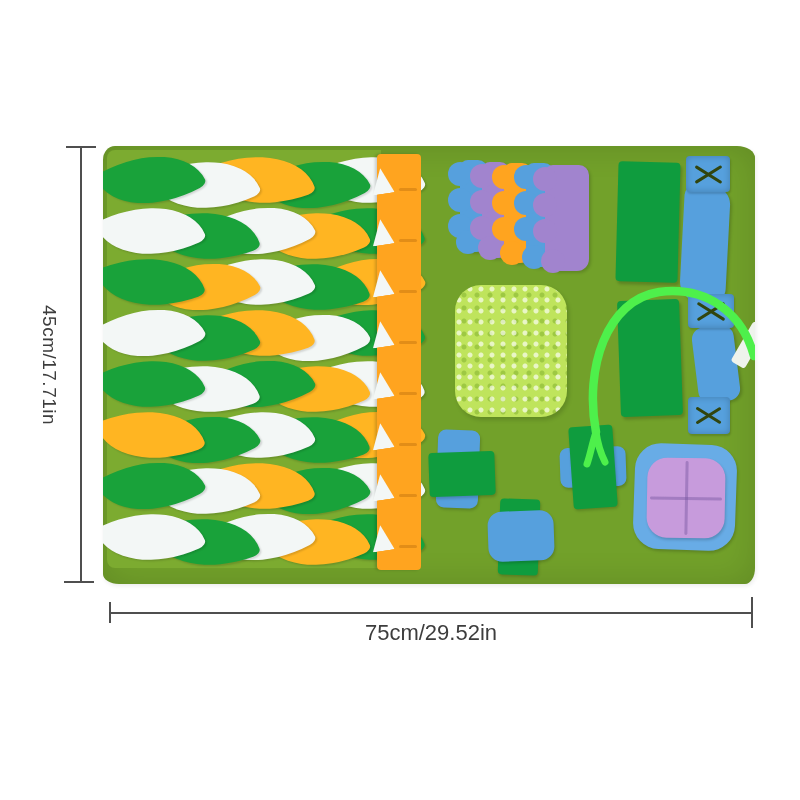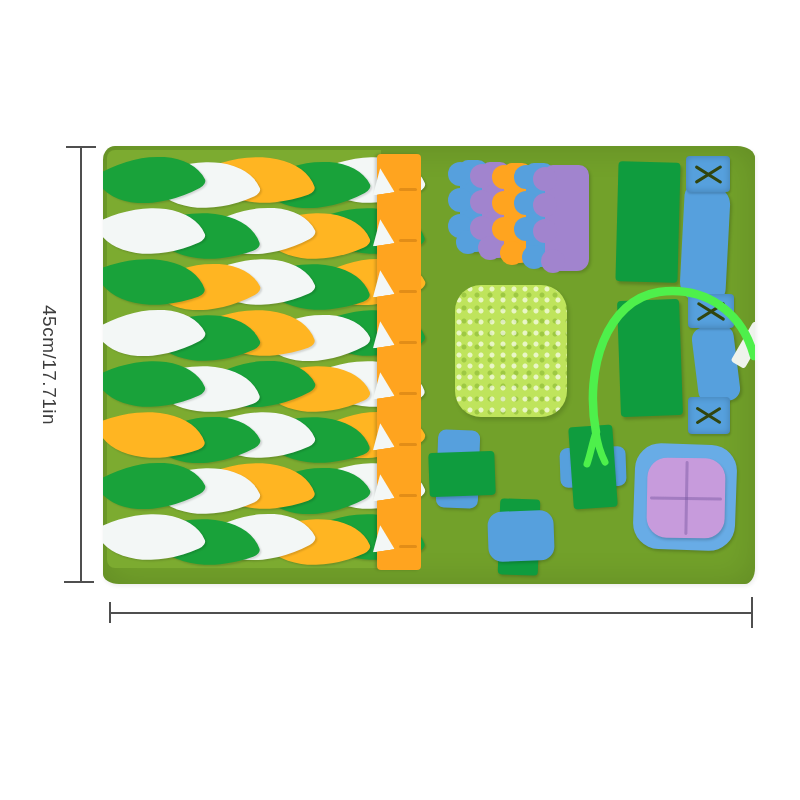--- a/index.html
+++ b/index.html
@@ -232,14 +232,17 @@
   <div id="dim-v-line" class="dim"></div>
   <div id="dim-v-cap-top" class="dim"></div>
   <div id="dim-v-cap-bot" class="dim"></div>
   <div id="dim-v-label">
     <span>45cm/17.71in</span>
   </div>
 
   <div id="dim-h-line" class="dim"></div>
   <div id="dim-h-cap-left" class="dim"></div>
   <div id="dim-h-cap-right" class="dim"></div>
+  <div id="dim-h-label">
+    <span>75cm/29.52in</span>
+  </div>
 
 </div>
 
 </body></html>

